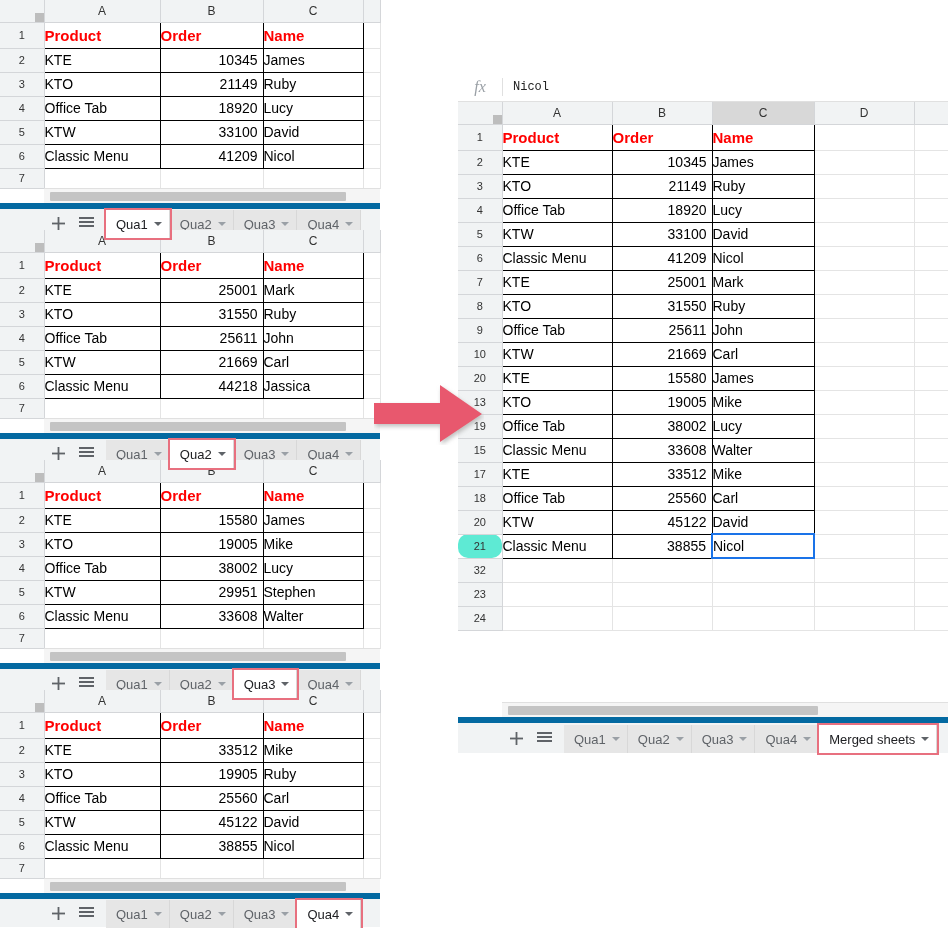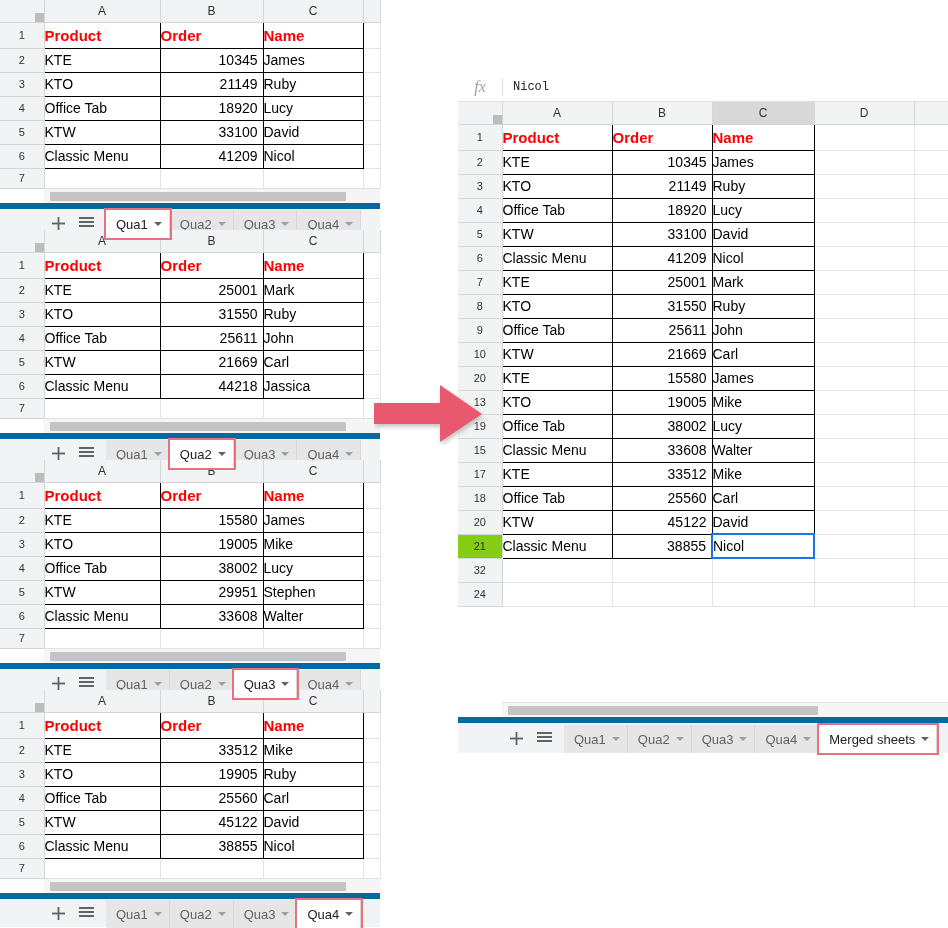--- a/index.html
+++ b/index.html
@@ -45,21 +45,21 @@
   .rowhead{
     background:#f1f3f4;
     border:1px solid #d4d6d9;
     border-left:none;
     color:#333;
     font-size:11px;
     text-align:center;
     vertical-align:middle;
     box-sizing:border-box;
   }
-  .rowhead.sel{background:#84cc16;}
+  .rowhead.sel{background:#5eead4;border-radius:10px;}
 
   .cell{
     border:1px solid #d0d0d0;
     box-sizing:border-box;
     font-size:14px;
     color:#000;
     padding:0 4px;
     vertical-align:middle;
     white-space:nowrap;
     overflow:hidden;
@@ -757,20 +757,28 @@
           </tr>
           <tr style="height: 24px;">
             <td class="rowhead">32</td>
             <td class="cell empty"></td>
             <td class="cell empty"></td>
             <td class="cell empty"></td>
             <td class="cell empty"></td>
             <td class="cell empty"></td>
           </tr>
           <tr style="height: 24px;">
+            <td class="rowhead">23</td>
+            <td class="cell empty"></td>
+            <td class="cell empty"></td>
+            <td class="cell empty"></td>
+            <td class="cell empty"></td>
+            <td class="cell empty"></td>
+          </tr>
+          <tr style="height: 24px;">
             <td class="rowhead">24</td>
             <td class="cell empty"></td>
             <td class="cell empty"></td>
             <td class="cell empty"></td>
             <td class="cell empty"></td>
             <td class="cell empty"></td>
           </tr>
         </tbody>
       </table>
       <div class="hscroll" style="left: 44px; top: 630px; width: 446px; height: 15px;">

